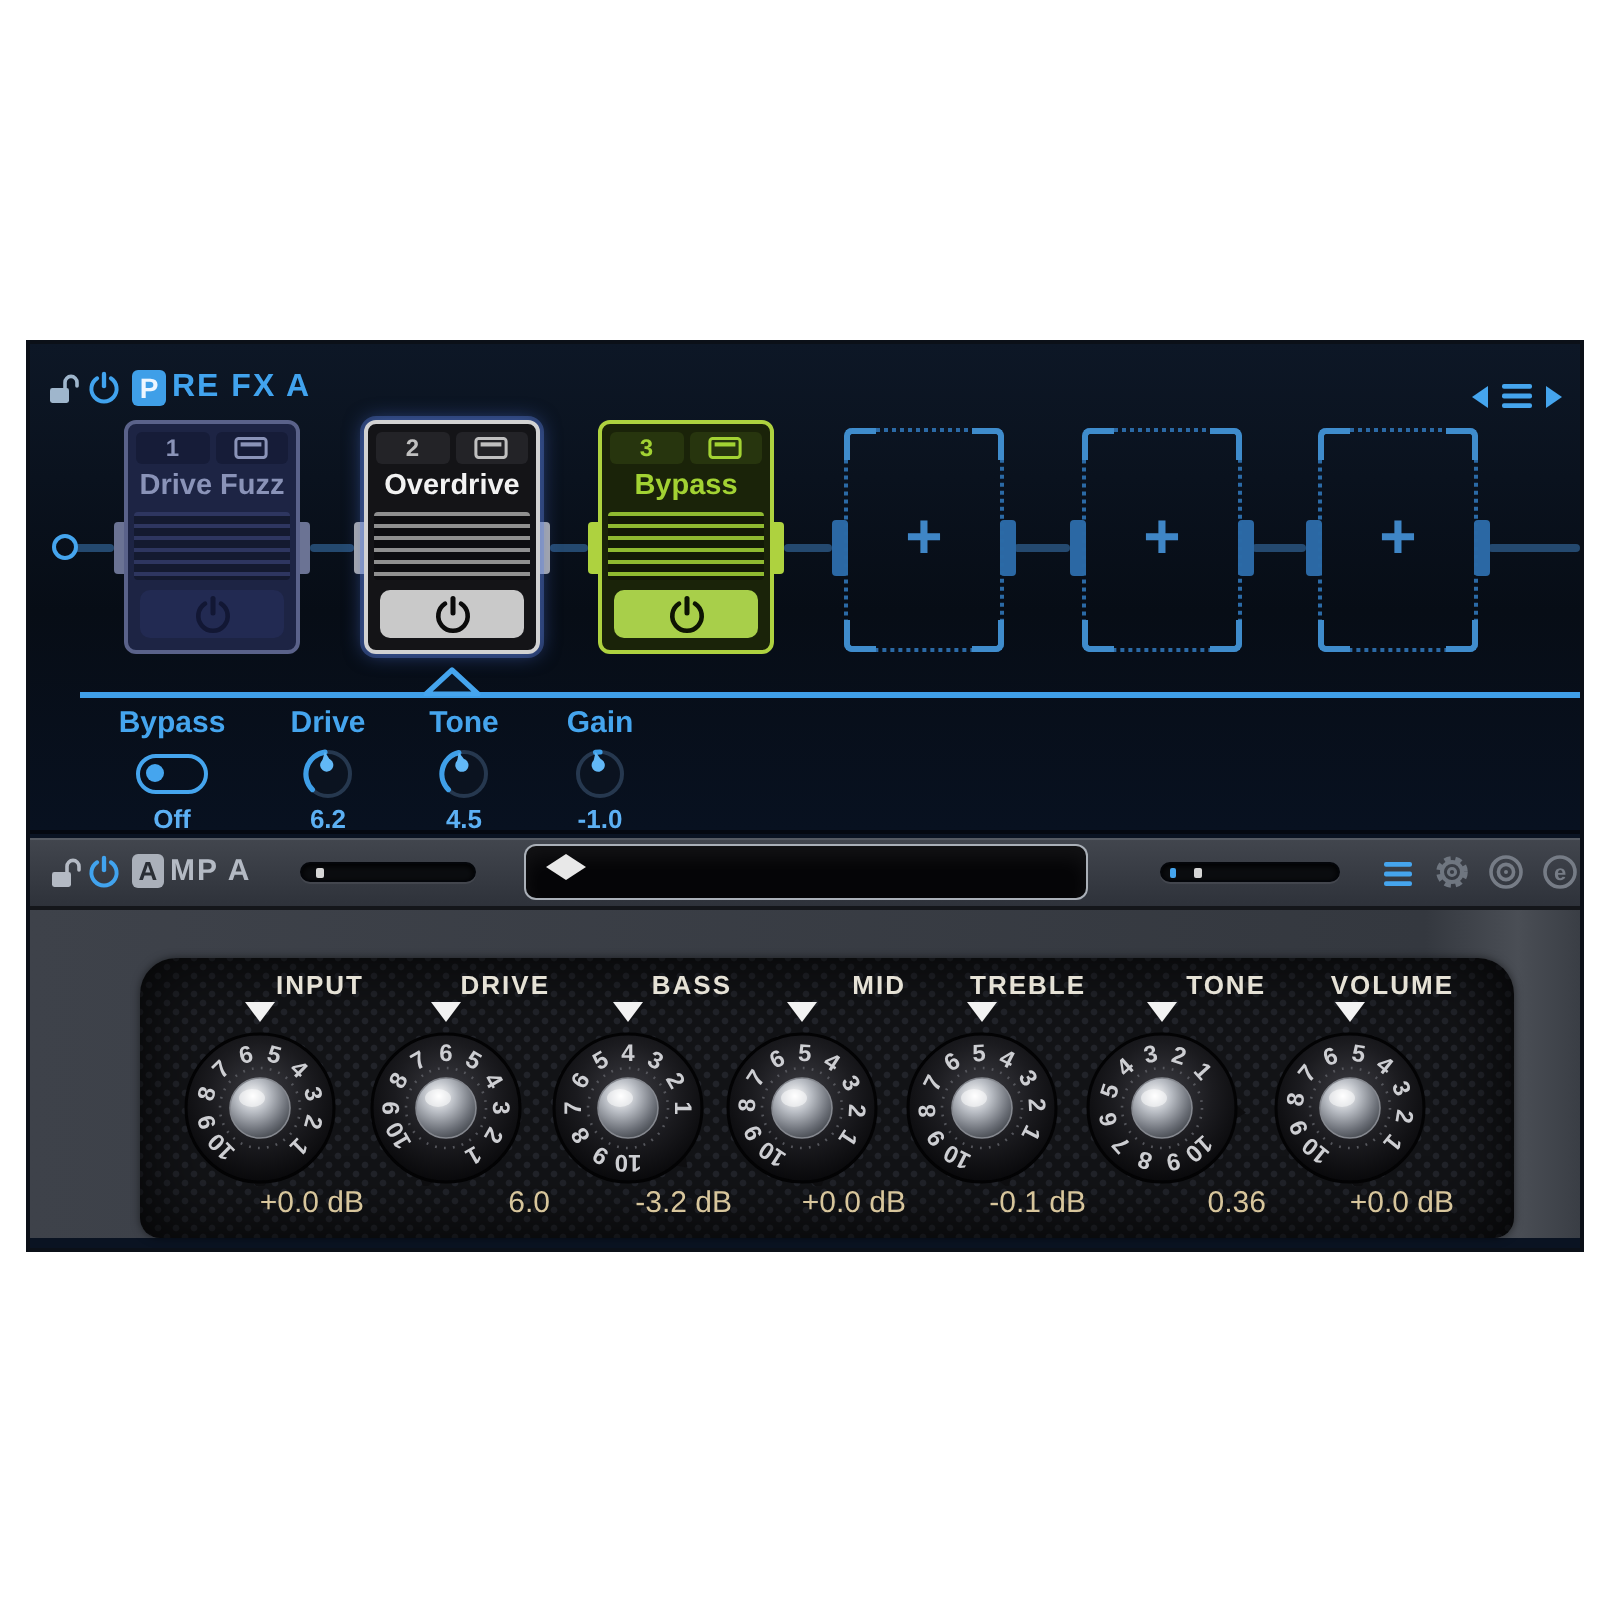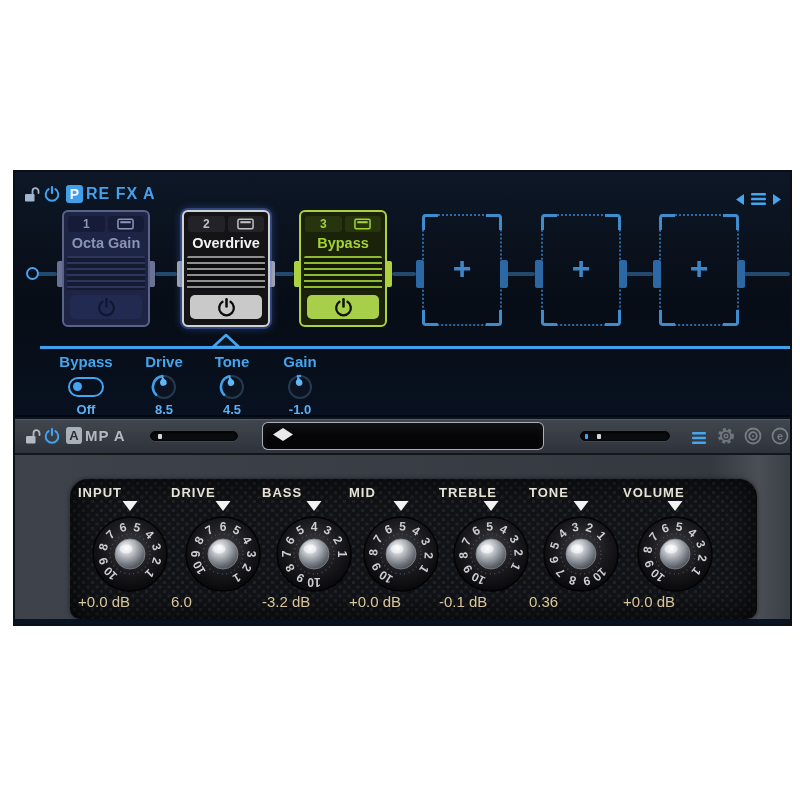--- a/index.html
+++ b/index.html
@@ -57,21 +57,21 @@
   .amp-rest{color:#b4bac4;font-weight:bold;font-size:15px;letter-spacing:1px;margin-left:3px;}
   .amp-body{position:absolute;left:0;top:36px;width:775px;height:164px;
     background:linear-gradient(90deg,#3e424a,#34383f 90%,#4a4e55 96%,#3a3e45);}
   .grill{position:absolute;left:55px;top:24px;width:687px;height:140px;
     background-color:#121316;
     background-image:radial-gradient(#212329 1.4px,transparent 1.9px),
                      radial-gradient(#212329 1.4px,transparent 1.9px);
     background-size:9px 9px;background-position:0 0,4.5px 4.5px;
     border-radius:18px 18px 10px 10px;
     box-shadow:inset 0 0 34px rgba(0,0,0,.85),0 0 4px rgba(0,0,0,.5);}
-  .kcol{position:absolute;top:6px;width:104px;text-align:left;}
+  .kcol{position:absolute;top:6px;width:104px;text-align:right;}
   .klabel{font-size:13px;font-weight:bold;color:#e6e2d6;letter-spacing:1px;}
   .knob-svg{display:block;margin:1px auto 0;cursor:pointer;}
   .kval{font-size:15px;color:#d8c69c;}
   .preset{position:absolute;left:248px;top:4px;width:280px;height:26px;background:#050507;
     border-radius:5px;box-shadow:0 0 0 1px #aab0b8,inset 0 6px 10px rgba(255,255,255,.06);
     display:flex;align-items:center;box-sizing:border-box;padding:0 10px;cursor:pointer;}
   .preset-name{flex:1;text-align:center;color:#ece8da;font-weight:bold;font-size:15px;}
   .track{position:absolute;height:10px;background:#0b0d10;border-radius:5px;
     border:1px solid #04060a;box-sizing:border-box;
     box-shadow:inset 0 1px 3px #000,0 1px 0 rgba(255,255,255,.07);cursor:pointer;}
@@ -139,21 +139,21 @@
         <div class="pedal" style="left:47px;border-color:#5a628a;background:#1d2444">
     <div class="badges">
       <span class="badge-num" style="background:#161c38;color:#8a93b8">1</span>
       <span class="badge-ic" style="background:#161c38">
               <svg width="17" height="12" viewBox="0 0 18 12">
                 <rect x="1" y="1" width="16" height="10" rx="1.5" fill="none" stroke="#8a93b8" stroke-width="1.6"></rect>
                 <rect x="3.5" y="3" width="11" height="2.2" fill="#8a93b8"></rect>
               </svg>
             </span>
     </div>
-    <div class="pname" style="color:#8a93b8">Octa Gain</div>
+    <div class="pname" style="color:#8a93b8">Drive Fuzz</div>
     <div class="ribs" style="padding:4px 7px;background:repeating-linear-gradient(180deg,#2e3660 0 2px,transparent 2px 6px),linear-gradient(#141a30,#141a30)"></div>
     <div class="pad" style="background:#222a52">
             <svg width="21" height="21" viewBox="0 0 20 20">
               <path d="M10 2.2 V9" stroke="#121734" stroke-width="2.4" stroke-linecap="round" fill="none"></path>
               <path d="M6.2 4.6 a7 7 0 1 0 7.6 0" fill="none" stroke="#121734" stroke-width="2.2" stroke-linecap="round"></path>
             </svg>
           </div>
   </div>
         <span class="jack" style="left:162px;top:89px;width:7px;height:26px;background:#a9a9a9"></span>
         <span class="jack" style="left:253px;top:89px;width:7px;height:26px;background:#a9a9a9"></span>
@@ -245,21 +245,21 @@
     <div class="pctl">
             <svg width="30" height="32" viewBox="0 0 30 32">
     <circle cx="15" cy="16" r="11" fill="#0b1320" stroke="#26384f" stroke-width="2"></circle>
     <path d="M7.2 23.8 A11 11 0 0 1 13.5 5.1" fill="none" stroke="#3f9fe8" stroke-width="2.6" stroke-linecap="round"></path>
     <g transform="rotate(-8.1 15 16)">
                 <circle cx="15" cy="11.5" r="3.3" fill="#62b8f6"></circle>
                 <polygon points="15,4.8 12.3,10.8 17.7,10.8" fill="#62b8f6"></polygon>
               </g>
   </svg>
           </div>
-    <div class="pval">8.5</div>
+    <div class="pval">6.2</div>
   </div>
         <div class="param" style="left:172px">
     <div class="plabel">Tone</div>
     <div class="pctl">
             <svg width="30" height="32" viewBox="0 0 30 32">
     <circle cx="15" cy="16" r="11" fill="#0b1320" stroke="#26384f" stroke-width="2"></circle>
     <path d="M7.2 23.8 A11 11 0 0 1 12.4 5.3" fill="none" stroke="#3f9fe8" stroke-width="2.6" stroke-linecap="round"></path>
     <g transform="rotate(-13.5 15 16)">
                 <circle cx="15" cy="11.5" r="3.3" fill="#62b8f6"></circle>
                 <polygon points="15,4.8 12.3,10.8 17.7,10.8" fill="#62b8f6"></polygon>

